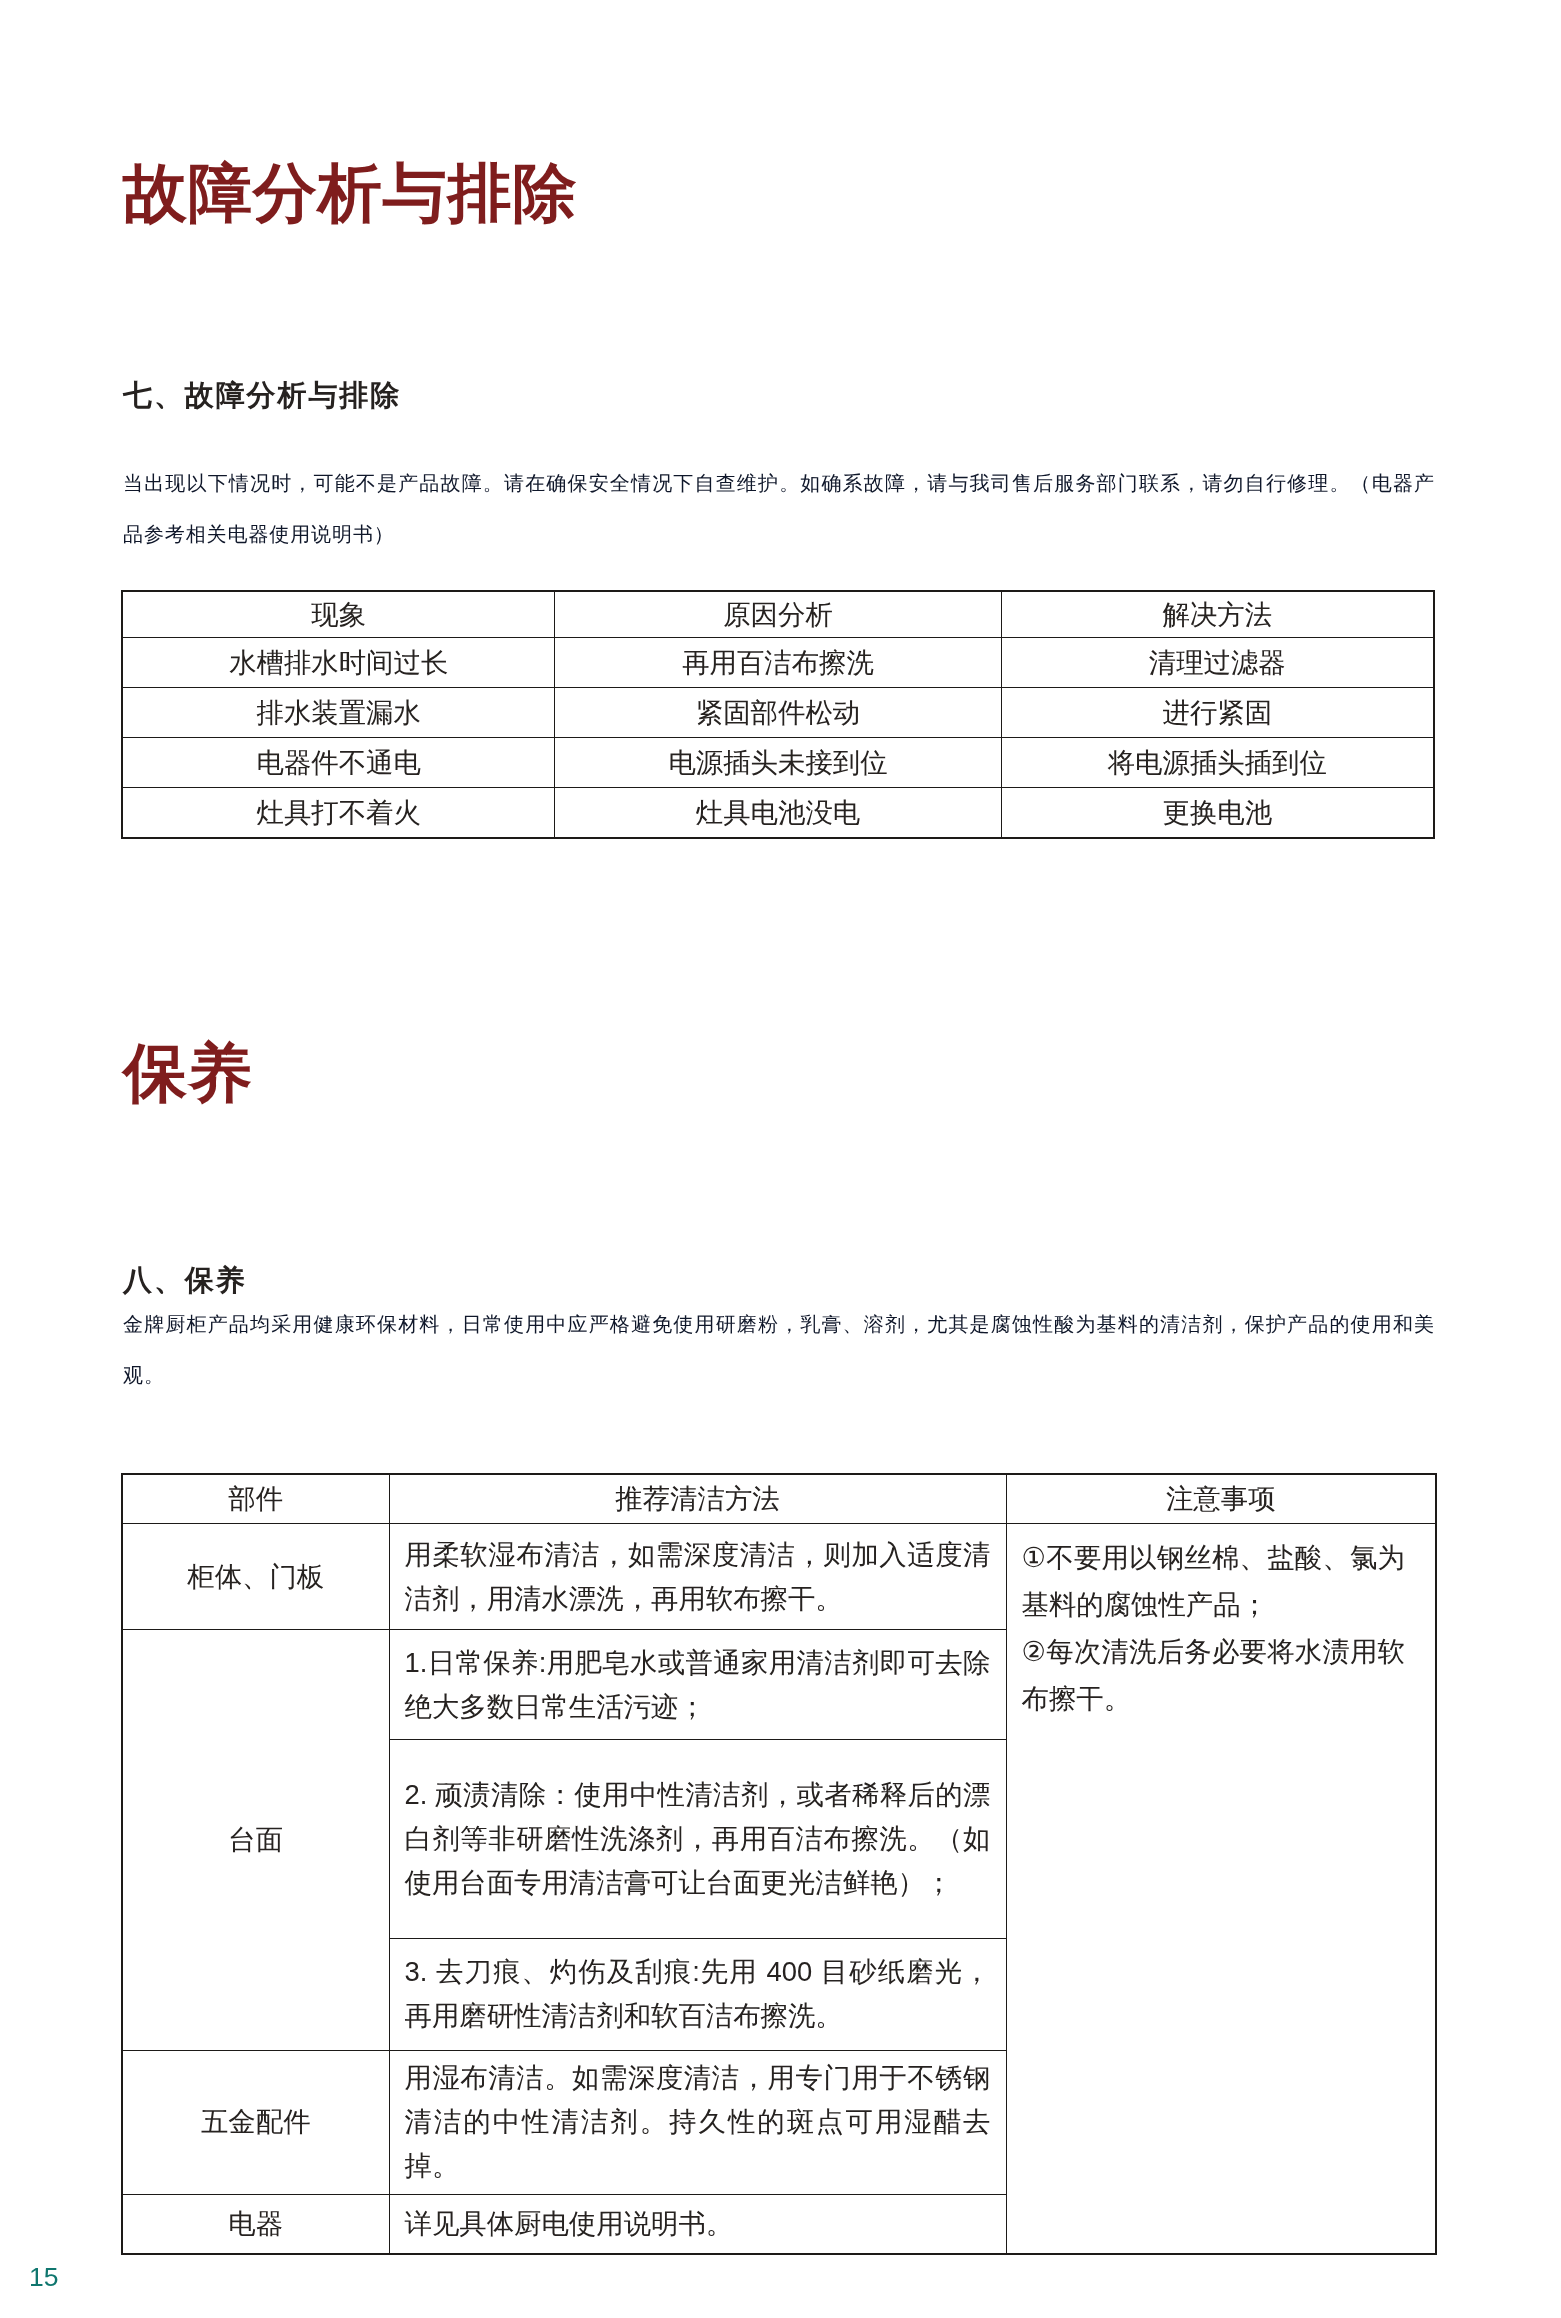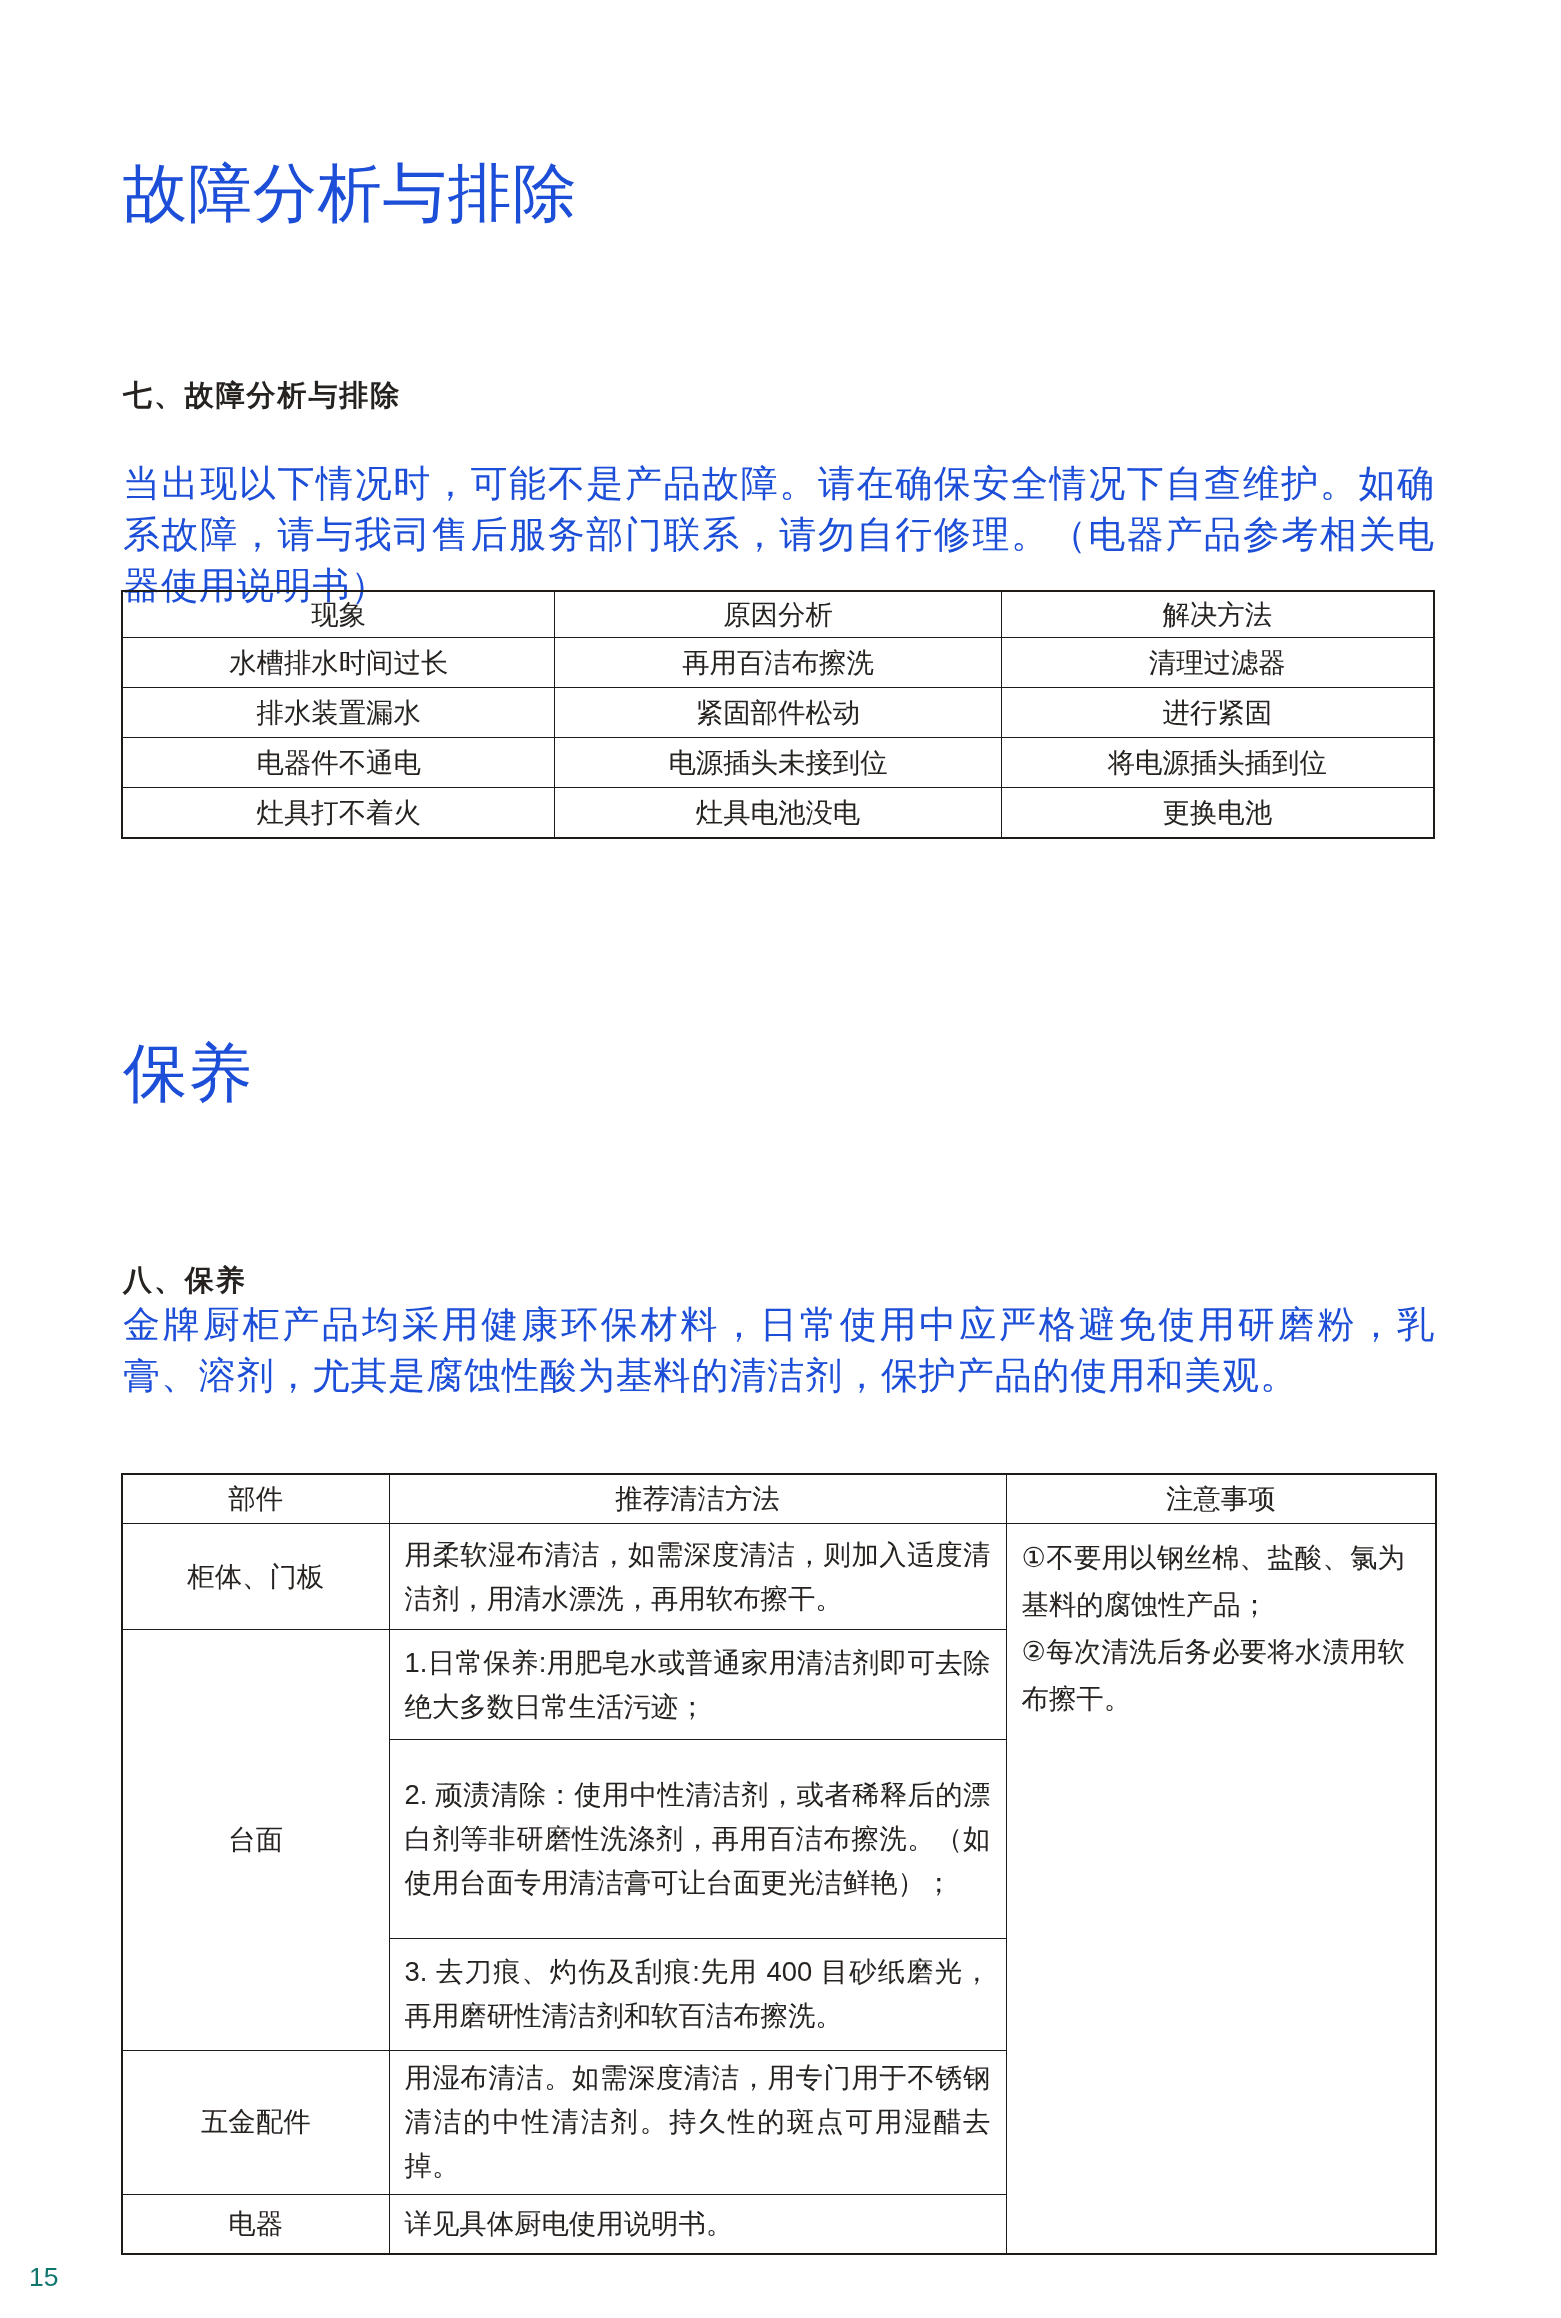--- a/index.html
+++ b/index.html
@@ -11,24 +11,24 @@
     width: 1561px;
     height: 2319px;
     position: relative;
     font-family: "Liberation Sans", "DejaVu Sans", sans-serif;
     color: #262220;
   }
   .doc-title {
     position: absolute;
     left: 123px;
     font-size: 64px;
-    font-weight: normal;
+    font-weight: bold;
     letter-spacing: 0.9px;
     line-height: 1.08;
-    color: #1d4ed8;
+    color: #7f1d1d;
     white-space: nowrap;
   }
   #title-troubleshooting { top: 159px; }
   #title-maintenance { top: 1039px; }
 
   .sec-heading {
     position: absolute;
     left: 123px;
     font-size: 29px;
     font-weight: bold;
@@ -36,25 +36,25 @@
     color: #262220;
     white-space: nowrap;
   }
   #heading-troubleshooting { top: 376px; }
   #heading-maintenance { top: 1261px; }
 
   .para {
     position: absolute;
     left: 123px;
     width: 1312px;
-    font-size: 37px;
+    font-size: 20px;
     line-height: 51px;
     letter-spacing: 0.9px;
     text-align: justify;
-    color: #1d4ed8;
+    color: #0f172a;
   }
   #para-troubleshooting { top: 458px; }
   #para-maintenance { top: 1299px; }
 
   table.doc-table {
     position: absolute;
     left: 121px;
     width: 1314px;
     border-collapse: collapse;
     table-layout: fixed;

